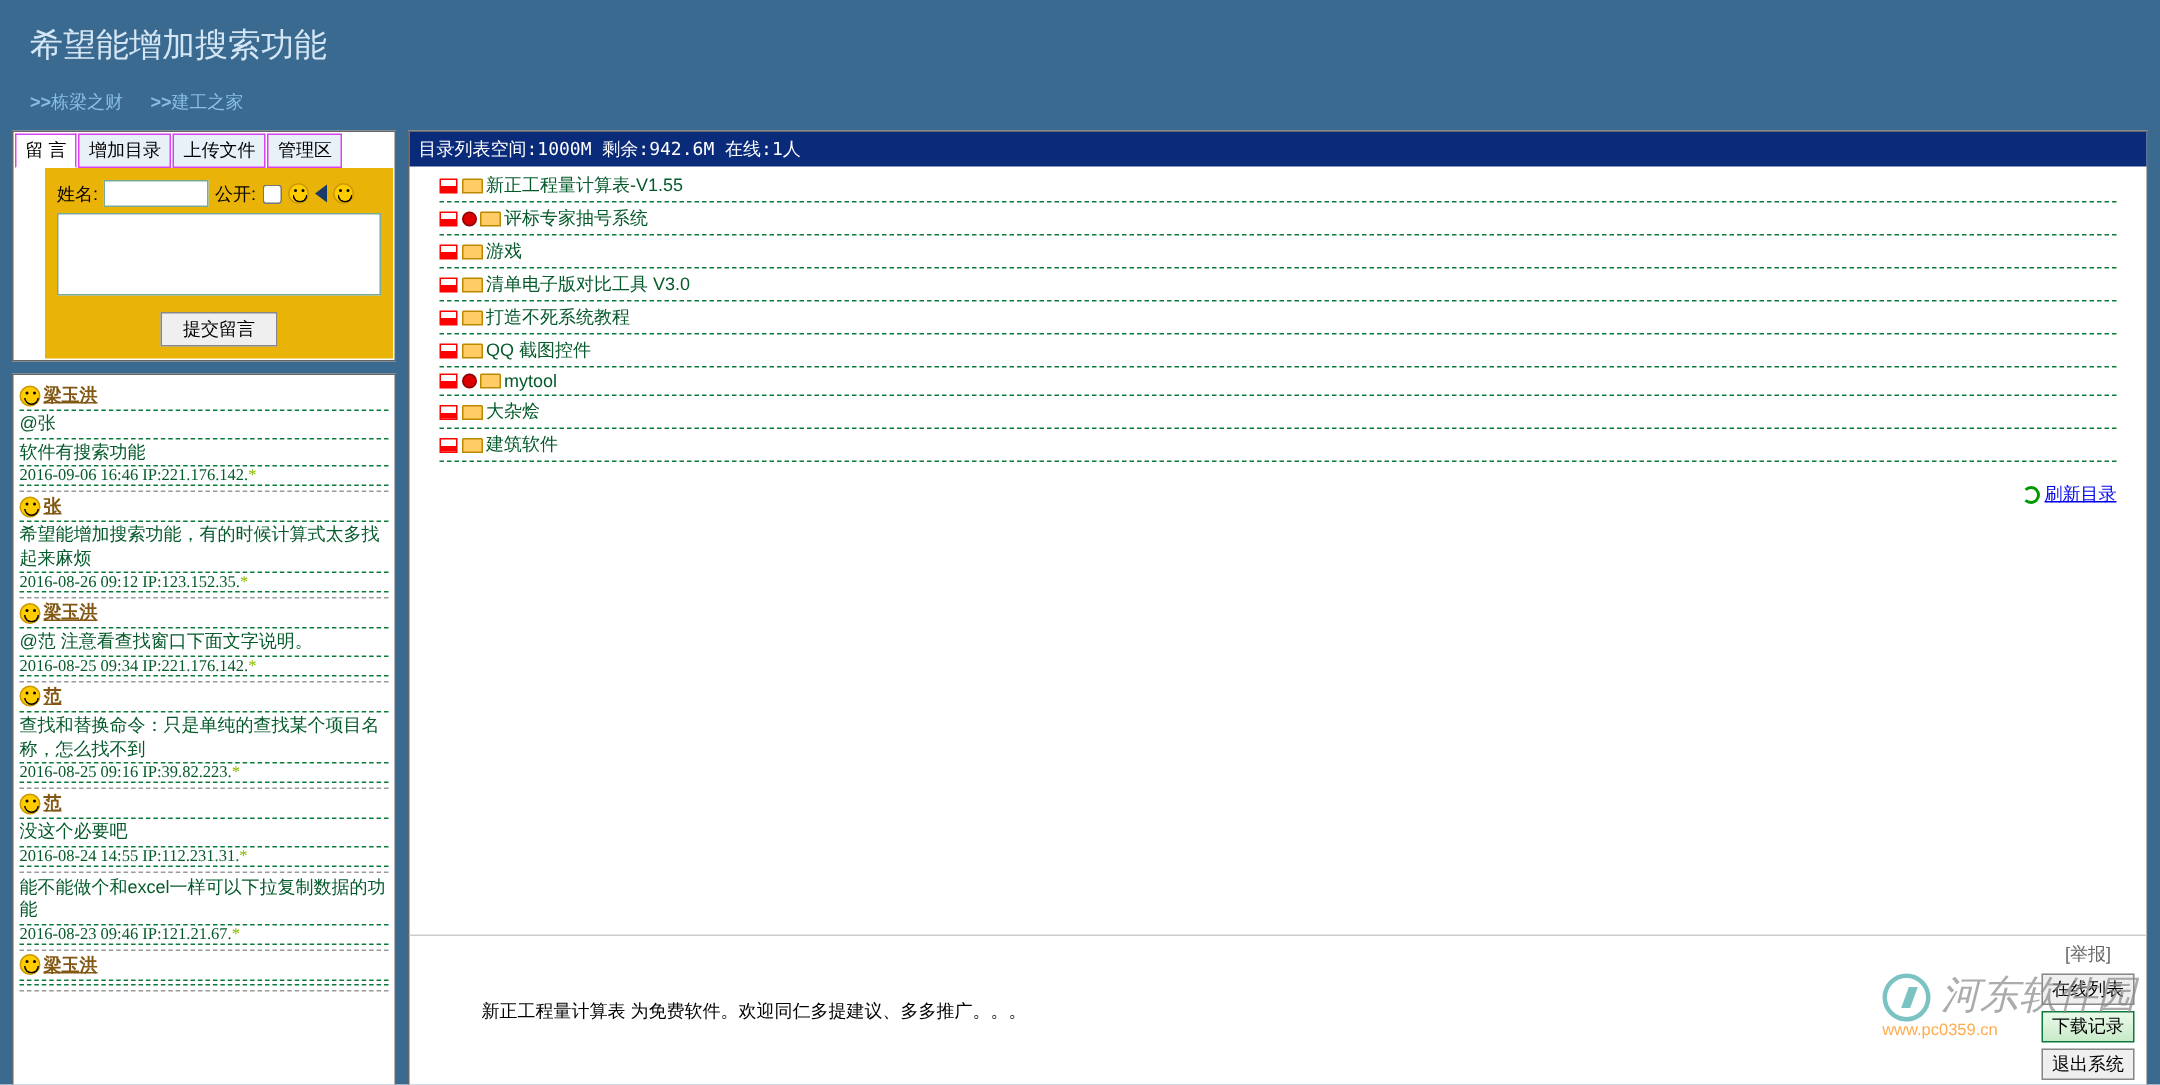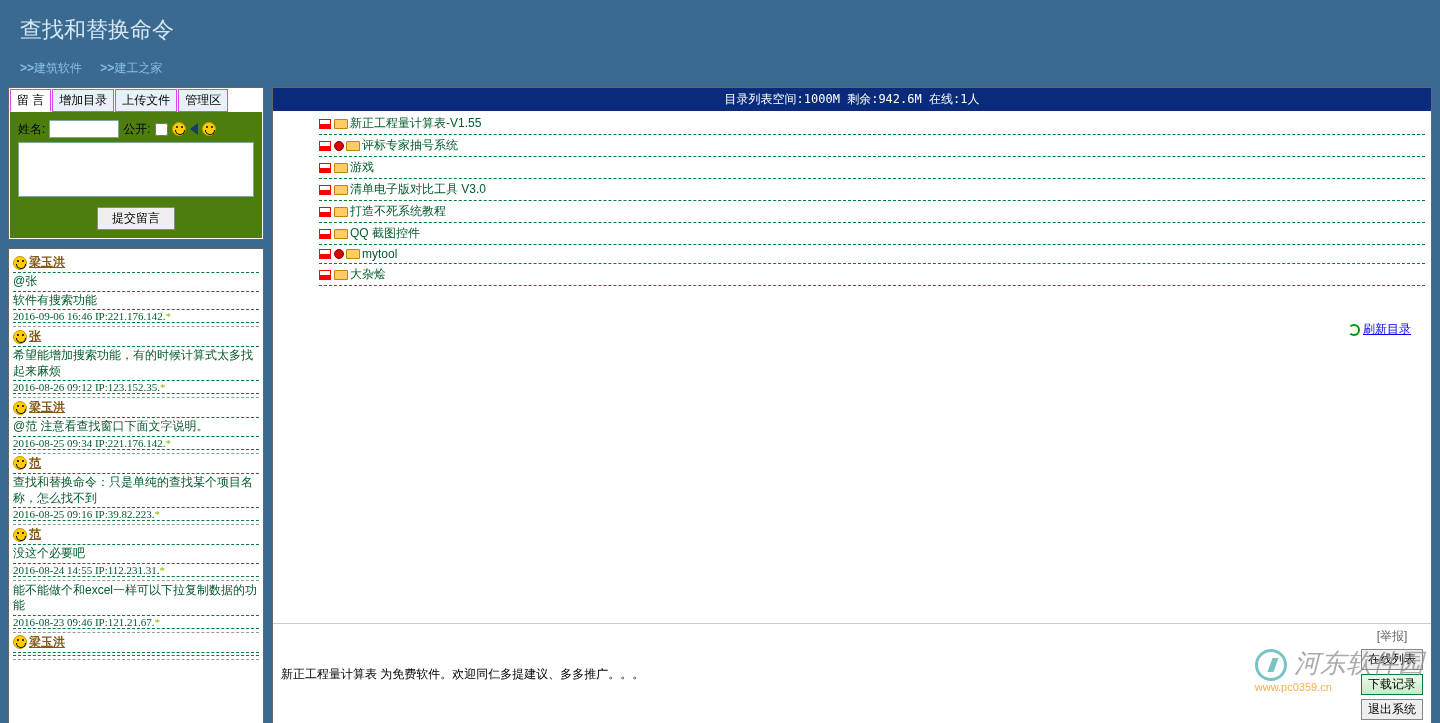--- a/index.html
+++ b/index.html
@@ -58,22 +58,23 @@
   padding: 2px 6px;
   font-size: 12px;
   cursor: pointer;
   white-space: nowrap;
 }
 .tab.active {
   background: #fff;
   border-bottom: 1px solid #fff;
 }
 .form-area {
-  background: #4d7c0f;
+  background: #eab308;
   padding: 8px;
+  margin-left: 20px;
 }
 .form-row {
   display: flex;
   align-items: center;
   gap: 4px;
   font-size: 12px;
   margin-bottom: 4px;
 }
 .form-row input[type="text"] {
   width: 70px;
@@ -174,29 +175,28 @@
   flex-direction: column;
   background: #fff;
   border: 1px solid #666;
 }
 .dir-header {
   background: #0a2a7a;
   color: #fff;
   padding: 3px 6px;
   font-size: 12px;
   display: flex;
-  justify-content: center;
+  justify-content: flex-start;
   font-family: monospace, "Microsoft YaHei";
 }
 .dir-list {
   flex: 1;
   overflow-y: auto;
-  padding: 2px 6px;
+  padding: 2px 20px;
   position: relative;
-  margin-left: 40px;
 }
 .dir-item {
   display: flex;
   align-items: center;
   gap: 2px;
   font-size: 12px;
   padding: 2px 0;
   border-bottom: 1px dashed #0a7a3a;
   cursor: pointer;
 }
@@ -239,21 +239,21 @@
   vertical-align: middle;
 }
 .footer {
   padding: 4px 8px;
   font-size: 12px;
   border-top: 1px solid #ccc;
   display: flex;
   justify-content: space-between;
   align-items: center;
 }
-.footer-left { color: #000; }
+.footer-left { color: #000; margin-left: 40px; }
 .footer-right { display: flex; align-items: center; gap: 4px; flex-direction: column; }
 .footer-btn {
   background: #efefef;
   border: 1px solid #888;
   padding: 1px 6px;
   font-size: 12px;
   cursor: pointer;
 }
 .footer-btn.green {
   border: 1px solid #0a7a3a;
@@ -295,23 +295,23 @@
   font-style: normal;
 }
 ::-webkit-scrollbar { width: 16px; }
 ::-webkit-scrollbar-track { background: #e8e8e8; }
 ::-webkit-scrollbar-thumb { background: #c0c0c0; border: 1px solid #888; }
 </style>
 </head>
 <body>
 
 <div class="header">
-  <div class="title">查找和替换命令</div>
+  <div class="title">希望能增加搜索功能</div>
   <div class="breadcrumb">
-    <a href="#"><span class="arrows">&gt;&gt;</span><span>建筑软件</span></a>
+    <a href="#"><span class="arrows">&gt;&gt;</span><span>栋梁之财</span></a>
     <a href="#"><span class="arrows">&gt;&gt;</span><span>建工之家</span></a>
   </div>
 </div>
 
 <div class="main-container">
   <div class="left-panel">
     <div class="message-box">
       <div class="tabs">
         <div class="tab active">留 言</div>
         <div class="tab">增加目录</div>
@@ -429,20 +429,25 @@
         <div class="dir-item">
           <span class="icon-grid"></span>
           <span class="icon-stop"></span>
           <span class="icon-folder"></span>
           <a href="#">mytool</a>
         </div>
         <div class="dir-item">
           <span class="icon-grid"></span>
           <span class="icon-folder"></span>
           <a href="#">大杂烩</a>
+        </div>
+        <div class="dir-item">
+          <span class="icon-grid"></span>
+          <span class="icon-folder"></span>
+          <a href="#">建筑软件</a>
         </div>
         <div class="refresh-link">
         <span class="refresh-icon"></span>
         <a href="#">刷新目录</a>
       </div>
     </div>
     <div class="footer">
       <span class="footer-left">新正工程量计算表 为免费软件。欢迎同仁多提建议、多多推广。。。</span>
       <span class="footer-right">
         <span class="report-link">[举报]</span>

